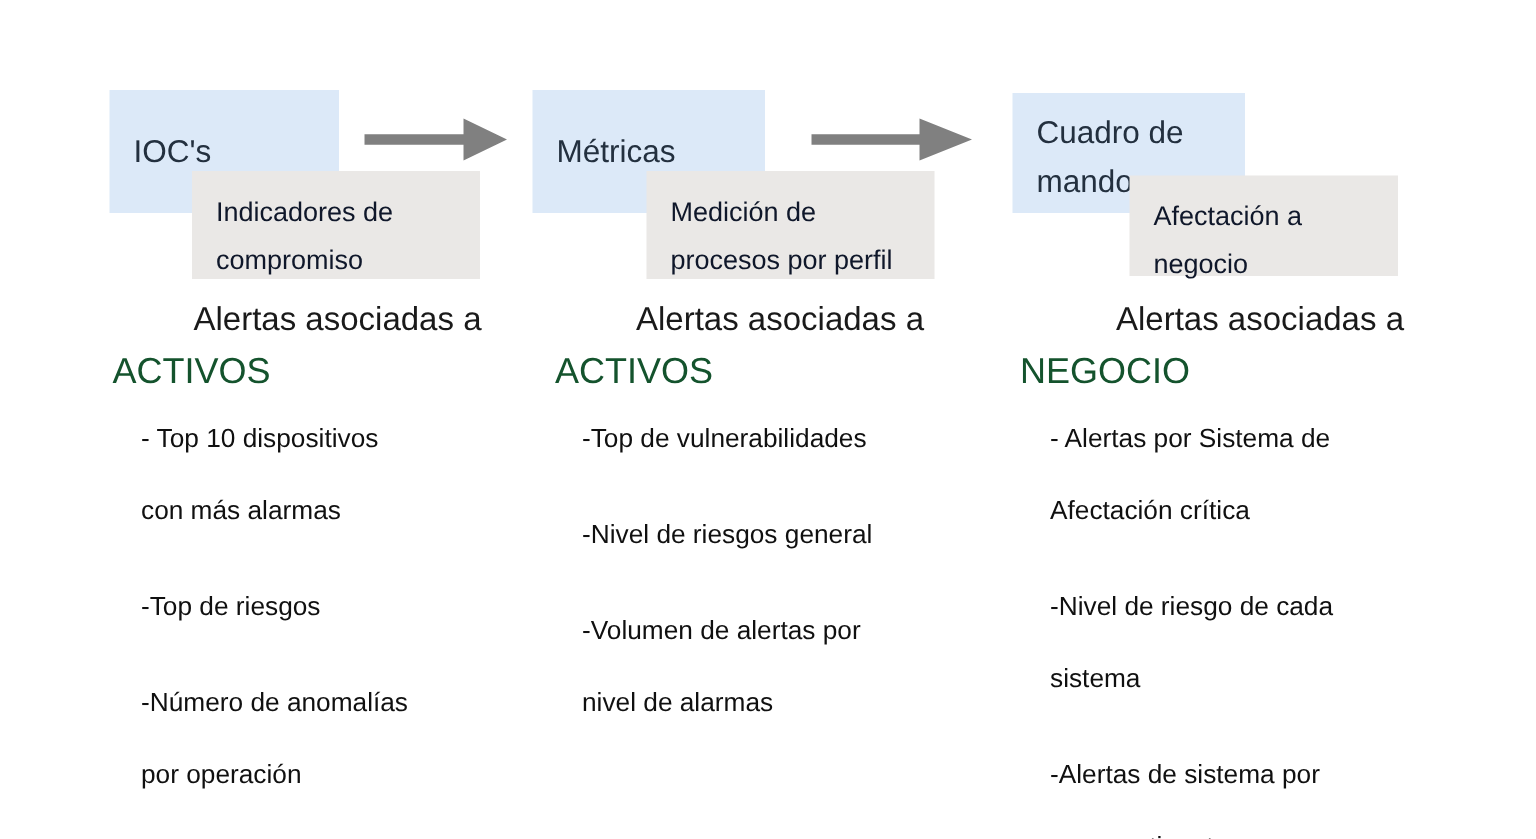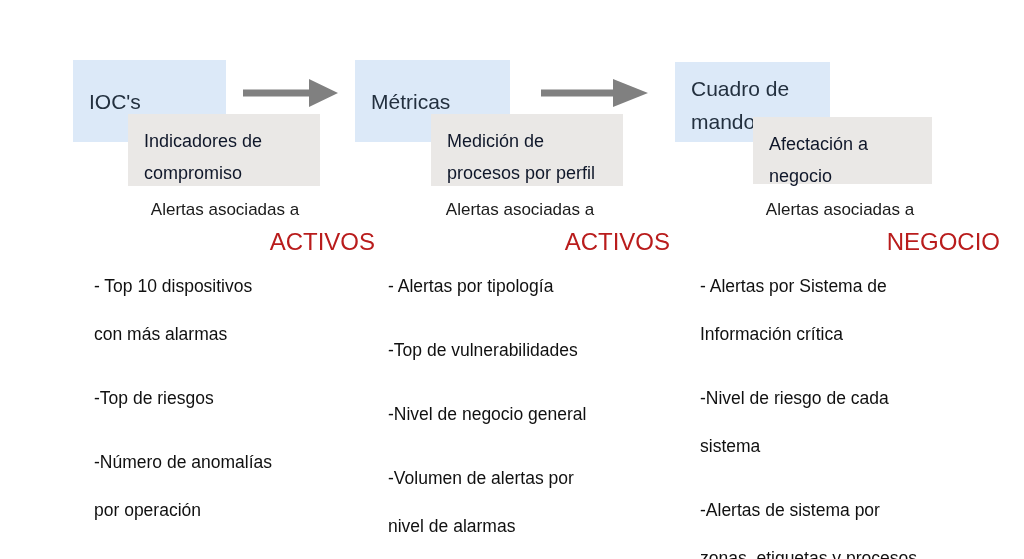--- a/index.html
+++ b/index.html
@@ -61,29 +61,29 @@
   .arrow {
     position: absolute;
     z-index: 0;
   }
 
   
   .column {
     position: absolute;
   }
   .assoc-line {
-    font-size: 17px;
+    font-size: 22px;
     color: #1a1a1a;
     text-align: center;
     white-space: nowrap;
   }
   .stage-title {
     font-size: 24px;
-    color: #b91c1c;
-    text-align: right;
+    color: #14532d;
+    text-align: left;
     white-space: nowrap;
     margin-top: 8px;
   }
   .bullets {
     margin-top: 6px;
   }
   .bullet {
     font-size: 17.5px;
     color: #101010;
     line-height: 48px;
@@ -130,23 +130,22 @@
 
   <div class="stage-box gray-box" style="left:431px; top:114px; width:192px; height:72px;">
     <span class="box-label">Medición de
 procesos por perfil</span>
   </div>
 
   <div class="column" style="left:370px; top:200px; width:300px;">
     <div class="assoc-line">Alertas asociadas a</div>
     <div class="stage-title">ACTIVOS</div>
     <div class="bullets" style="padding-left:18px;">
-      <div class="bullet">- Alertas por tipología</div>
       <div class="bullet">-Top de vulnerabilidades</div>
-      <div class="bullet">-Nivel de negocio general</div>
+      <div class="bullet">-Nivel de riesgos general</div>
       <div class="bullet">-Volumen de alertas por
 nivel de alarmas</div>
     </div>
   </div>
 
   <svg class="arrow" style="left:539px; top:76px;" width="112" height="34" viewBox="0 0 112 34">
     <path d="M2 13.5 L74 13.5 L74 3 L109 17 L74 31 L74 20.5 L2 20.5 Z" fill="#808080"></path>
   </svg>
 
   <div class="stage-box blue-box two-line" style="left:675px; top:62px; width:155px; height:80px;">
@@ -157,21 +156,21 @@
   <div class="stage-box gray-box" style="left:753px; top:117px; width:179px; height:67px;">
     <span class="box-label">Afectación a
 negocio</span>
   </div>
 
   <div class="column" style="left:680px; top:200px; width:320px;">
     <div class="assoc-line">Alertas asociadas a</div>
     <div class="stage-title">NEGOCIO</div>
     <div class="bullets" style="padding-left:20px;">
       <div class="bullet">- Alertas por Sistema de
-Información crítica</div>
+Afectación crítica</div>
       <div class="bullet">-Nivel de riesgo de cada
 sistema</div>
       <div class="bullet">-Alertas de sistema por
 zonas, etiquetas y procesos</div>
     </div>
   </div>
 
 </div>
 
 </body></html>

